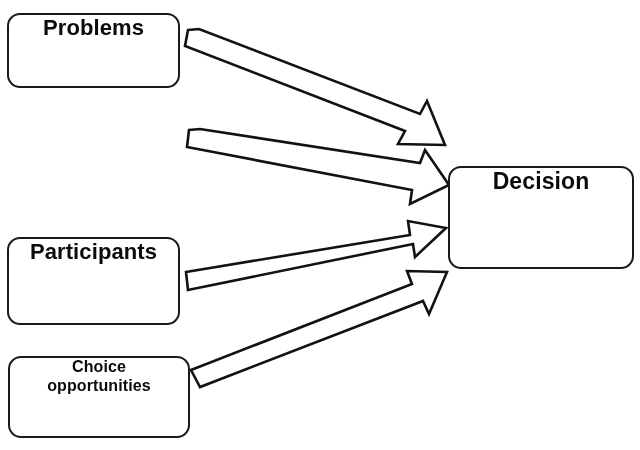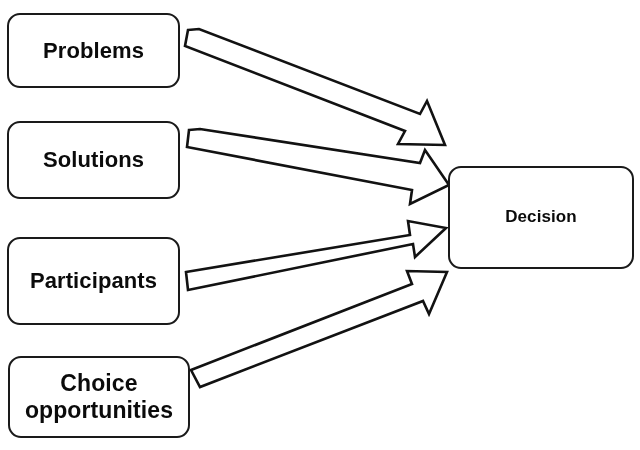--- a/index.html
+++ b/index.html
@@ -16,42 +16,41 @@
     overflow: hidden;
     font-family: "Liberation Sans", sans-serif;
   }
   .node {
     position: absolute;
     box-sizing: border-box;
     background: #ffffff;
     border: 2.5px solid #1a1a1a;
     border-radius: 13px;
     display: flex;
-    align-items: center;
     justify-content: center;
     text-align: center;
   }
   .node-label {
     font-family: "Liberation Sans", sans-serif;
     font-weight: bold;
     font-size: 22px;
     line-height: 1.18;
     color: #0b0b0b;
     letter-spacing: 0.1px;
     white-space: pre-line;
     padding: 0 6px;
   }
   #node-problems       { left: 7px;   top: 13px;  width: 173px; height: 75px; }
   #node-solutions      { left: 7px;   top: 121px; width: 173px; height: 78px; }
   #node-participants   { left: 7px;   top: 237px; width: 173px; height: 88px; }
   #node-choice         { left: 8px;   top: 356px; width: 182px; height: 82px; }
   #node-decision       { left: 448px; top: 166px; width: 186px; height: 103px; }
 
-  #node-decision .node-label { font-size: 17px; }
-  #node-choice   .node-label { font-size: 23px; }
+  #node-decision .node-label { font-size: 23px; }
+  #node-choice   .node-label { font-size: 16px; }
 
   #arrow-layer {
     position: absolute;
     left: 0;
     top: 0;
     width: 640px;
     height: 450px;
     pointer-events: none;
   }
   .block-arrow {
@@ -74,23 +73,20 @@
 
     <polygon class="block-arrow" points="186,272 410,235 408,221 446,228 415,257 413,244 188,290"></polygon>
 
     <polygon class="block-arrow" points="191,370 412,284 407,271 447,272 429,314 423,301 200,387"></polygon>
   </svg>
 
   <div class="node" id="node-problems">
     <span class="node-label">Problems</span>
   </div>
 
-  <div class="node" id="node-solutions">
-    <span class="node-label">Solutions</span>
-  </div>
 
   <div class="node" id="node-participants">
     <span class="node-label">Participants</span>
   </div>
 
   <div class="node" id="node-choice">
     <span class="node-label">Choice
 opportunities</span>
   </div>
 

